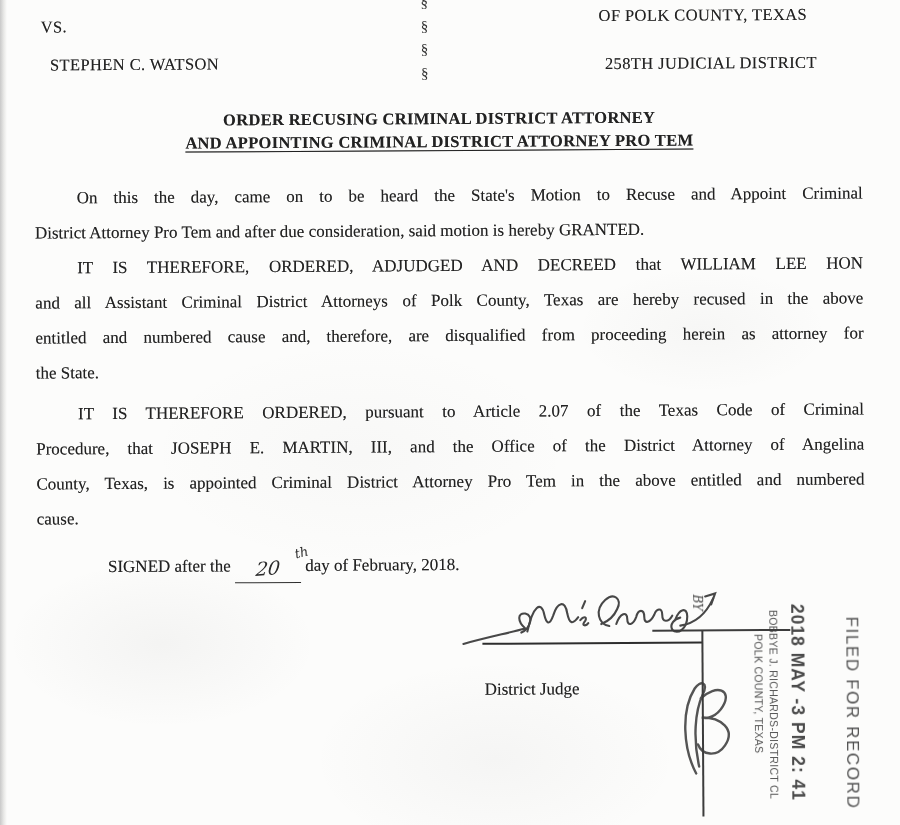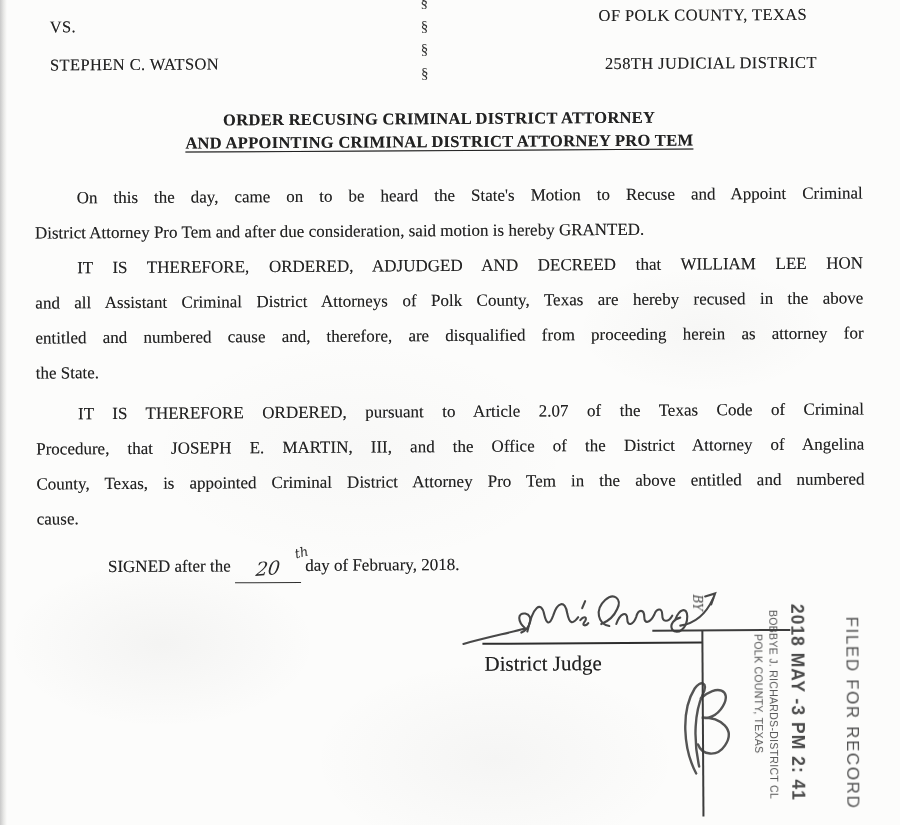--- a/index.html
+++ b/index.html
@@ -14,21 +14,21 @@
     font-family:"Liberation Serif", serif;
     color:#222;
   }
   .ink{ text-shadow:0 0 0.6px rgba(20,20,20,0.45); }
   .scan-edge{position:absolute;left:0;top:0;width:7px;height:100%;
     background:linear-gradient(90deg,#c9c9c9,#e9e9e7 55%,rgba(255,255,255,0));}
   .tilt{position:absolute;left:0;top:0;width:100%;height:100%;transform:rotate(-0.35deg);transform-origin:50% 50%;}
 
   
   .hdr{position:absolute;font-size:16.5px;letter-spacing:0.4px;white-space:nowrap;}
-  .vs{left:52px;top:15px;}
+  .vs{left:43px;top:15px;}
   .defendant{left:52px;top:53px;}
   .court-line1{left:601px;top:7px;}
   .court-line2{left:607px;top:55px;}
   .smarks{position:absolute;left:423px;top:-9px;font-size:15px;line-height:23.5px;text-align:center;color:#333;}
 
   
   .title{position:absolute;left:0;top:107px;width:882px;text-align:center;font-weight:bold;
     font-size:16.5px;letter-spacing:0.3px;line-height:23px;}
   .title .u{text-decoration:underline;text-decoration-thickness:1.4px;text-underline-offset:3px;}
 
@@ -43,21 +43,21 @@
   .blank{display:inline-block;width:66px;border-bottom:1.6px solid #2e2e2e;text-align:center;line-height:20px;
     height:24px;vertical-align:-4px;position:relative;}
   .hand20{font-style:italic;font-size:19px;font-family:"DejaVu Serif",serif;display:inline-block;
     transform:skewX(-10deg) rotate(-4deg);color:#2b2b2b;}
   .thmark{position:absolute;right:-8px;top:-15px;font-style:italic;font-family:"DejaVu Serif",serif;
     font-size:13px;transform:rotate(-14deg);color:#2b2b2b;}
 
   
   .sig-svg{position:absolute;left:458px;top:590px;}
   .sig-line{position:absolute;left:481px;top:643px;width:220px;height:2px;background:#2d2d2d;}
-  .sig-title{position:absolute;left:483px;top:652px;font-size:21px;font-family:Liberation Serif, serif;}
+  .sig-title{position:absolute;left:483px;top:680px;font-size:17px;font-family:Liberation Serif, serif;}
 
   
   .vtext{position:absolute;writing-mode:vertical-rl;white-space:nowrap;color:#4f4f4f;
     font-family:"Liberation Sans", sans-serif;filter:blur(0.2px);}
   .st-l1{left:840px;top:619px;font-size:17px;letter-spacing:1.6px;height:206px;overflow:hidden;}
   .st-l2{left:785px;top:606px;font-size:17.5px;font-weight:bold;letter-spacing:1px;height:219px;overflow:hidden;color:#4a4a4a;}
   .st-l3{left:766px;top:612px;font-size:10.5px;letter-spacing:0.3px;height:205px;overflow:hidden;color:#555;}
   .st-l4{left:751px;top:636px;font-size:10.5px;letter-spacing:0.3px;height:170px;overflow:hidden;color:#555;}
   .st-hline{position:absolute;left:651px;top:631px;width:138px;height:2px;background:#3c3c3c;}
   .st-vline{position:absolute;left:700px;top:632px;width:2px;height:186px;background:#3c3c3c;}

